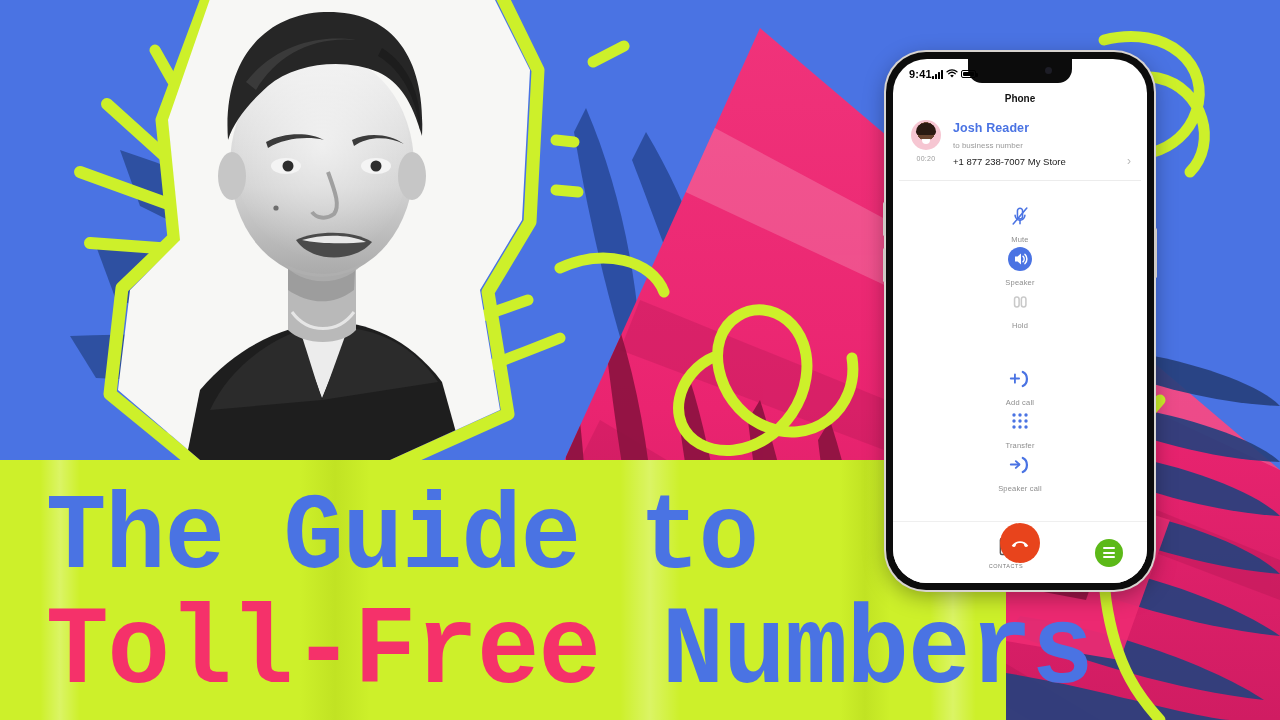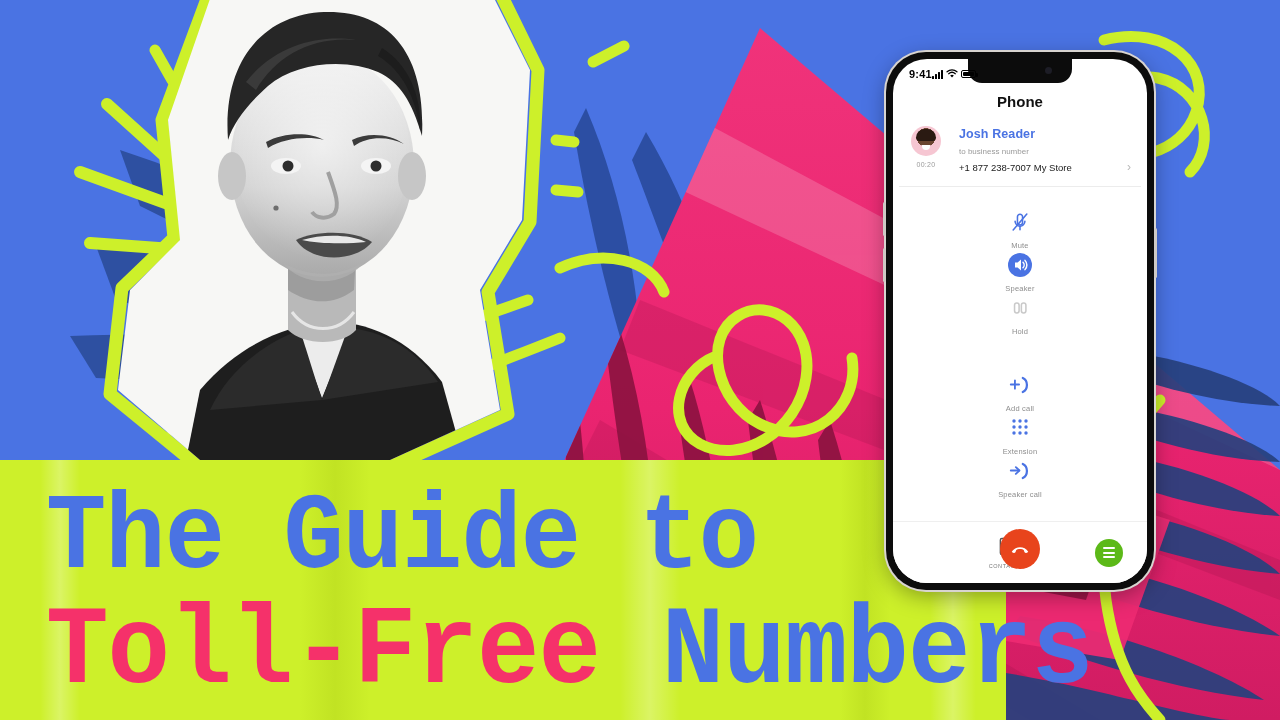--- a/index.html
+++ b/index.html
@@ -84,27 +84,27 @@
   .bars i{display:block;width:2px;background:#000;border-radius:.5px;}
   .bars i:nth-child(1){height:3px;}
   .bars i:nth-child(2){height:5px;}
   .bars i:nth-child(3){height:7px;}
   .bars i:nth-child(4){height:9px;}
   .batt{width:15px;height:8px;border:1px solid #000;border-radius:2px;position:relative;}
   .batt::after{content:"";position:absolute;right:-3px;top:2px;width:1.5px;height:4px;background:#000;border-radius:0 1px 1px 0;}
   .batt i{position:absolute;left:1px;top:1px;bottom:1px;right:1px;background:#000;border-radius:1px;}
 
   #phone-title{
-    text-align:center;font-size:15px;font-weight:bold;color:#111;
+    text-align:center;font-size:10px;font-weight:bold;color:#111;
     margin-top:8px;
   }
 
   
   #call-contact{
-    display:flex;align-items:flex-start;gap:12px;
+    display:flex;align-items:flex-start;gap:6px;
     padding:16px 14px 12px 12px;
   }
   #avatar-col{width:42px;flex:0 0 42px;text-align:center;}
   #avatar{
     width:30px;height:30px;border-radius:50%;margin:0 auto;
     background:radial-gradient(circle at 50% 38%, #6a4530 0 38%, rgba(0,0,0,0) 39%), #f6c6d2;
     position:relative;overflow:hidden;
   }
   #avatar .hair{position:absolute;left:5px;top:3px;width:20px;height:12px;border-radius:10px 10px 4px 4px;background:#2a1a12;}
   #avatar .mouth{position:absolute;left:11px;top:19px;width:8px;height:5px;border-radius:0 0 6px 6px;background:#fff;}
@@ -416,21 +416,21 @@
                     <circle cx="15" cy="3" r="1.7"></circle>
                   <circle cx="3" cy="9" r="1.7"></circle>
                     <circle cx="9" cy="9" r="1.7"></circle>
                     <circle cx="15" cy="9" r="1.7"></circle>
                   <circle cx="3" cy="15" r="1.7"></circle>
                     <circle cx="9" cy="15" r="1.7"></circle>
                     <circle cx="15" cy="15" r="1.7"></circle>
                 </g>
               </svg>
             </div>
-            <div class="lbl">Extension</div>
+            <div class="lbl">Transfer</div>
           </div>
           <div class="ctrl">
             <div class="ico">
               <svg width="24" height="22" viewBox="0 0 26 22">
                 <line x1="3" y1="10.5" x2="12" y2="10.5" stroke="#4a73e3" stroke-width="2" stroke-linecap="round"></line>
                 <polyline points="8.5,6.8 12.4,10.5 8.5,14.2" fill="none" stroke="#4a73e3" stroke-width="2" stroke-linecap="round" stroke-linejoin="round"></polyline>
                 <path d="M16 3.4 C22 6.2 22 15.8 16 18.6" stroke="#4a73e3" stroke-width="2.4" fill="none" stroke-linecap="round"></path>
               </svg>
             </div>
             <div class="lbl">Speaker call</div>

